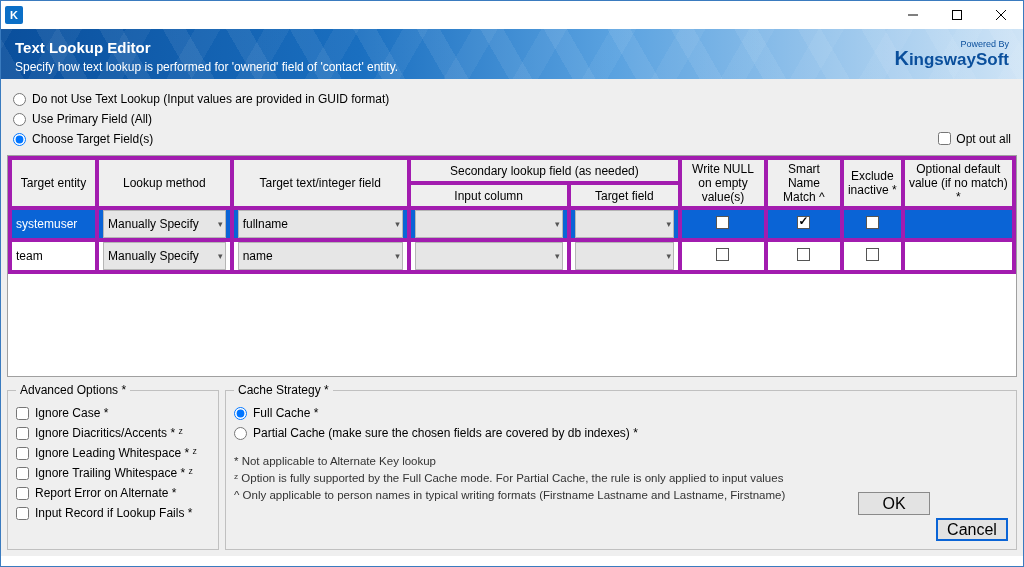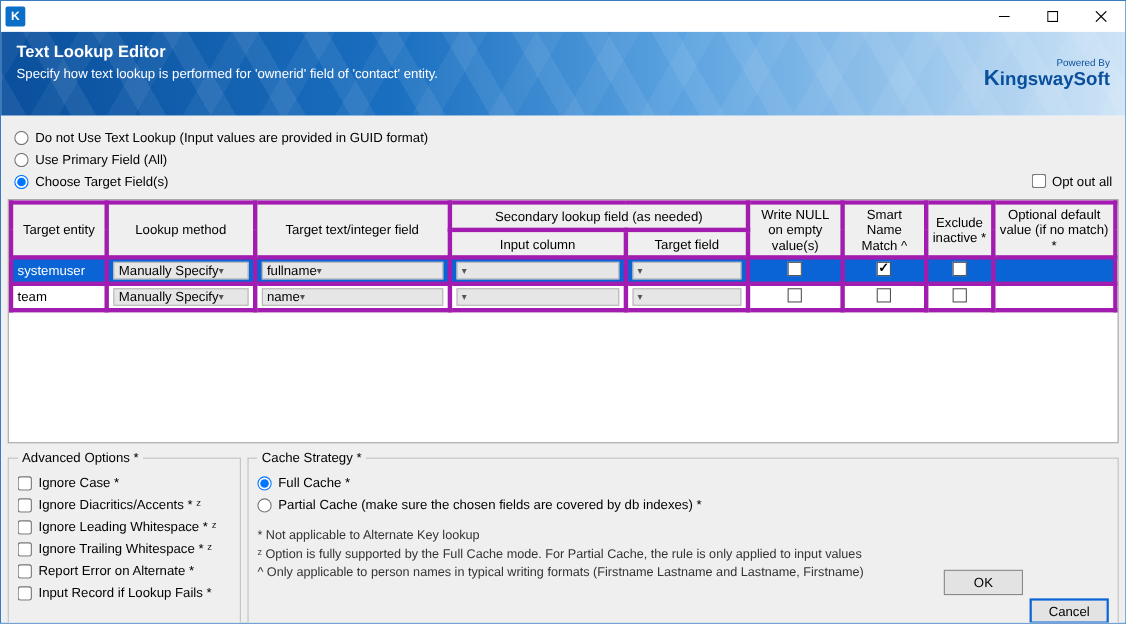--- a/index.html
+++ b/index.html
@@ -6,21 +6,21 @@
     body { width: 1024px; height: 567px; background: #fff; font-size: 12px; color: #000; border: 1px solid #3a7bbf; overflow: hidden; }
 
     
     .titlebar { height: 28px; background: #fff; display: flex; align-items: center; padding: 0 0 0 4px; }
     .titlebar .app-icon { width: 18px; height: 18px; background: #0b6fc7; border-radius: 2px; display: flex; align-items: center; justify-content: center; color: #fff; font-weight: bold; font-size: 11px; margin-right: 6px; }
     .titlebar .spacer { flex: 1; }
     .titlebar .win-btn { width: 44px; height: 28px; display: flex; align-items: center; justify-content: center; font-size: 14px; }
     .titlebar .win-btn svg { stroke: #000; }
 
     
-    .banner { height: 76px; background: linear-gradient(90deg, #0a4f9c 0%, #1a6fc0 35%, #5aa2e0 60%, #cfe4f6 100%); color: #fff; padding: 10px 14px; position: relative; display: flex; align-items: flex-start; justify-content: space-between; }
+    .banner { height: 50px; background: linear-gradient(90deg, #0a4f9c 0%, #1a6fc0 35%, #5aa2e0 60%, #cfe4f6 100%); color: #fff; padding: 10px 14px; position: relative; display: flex; align-items: flex-start; justify-content: space-between; }
     .banner::before {
       content: ""; position: absolute; inset: 0;
       background-image:
         repeating-linear-gradient(60deg, rgba(255,255,255,0.07) 0 20px, transparent 20px 55px),
         repeating-linear-gradient(-60deg, rgba(255,255,255,0.05) 0 22px, transparent 22px 60px);
       pointer-events: none;
     }
     .banner h1 { font-size: 15px; font-weight: bold; margin-bottom: 4px; position: relative; }
     .banner p { font-size: 12px; position: relative; }
     .brand { position: relative; align-self: center; text-align: right; }
@@ -48,40 +48,40 @@
     .col-target { width: 175px; }
     .col-input { width: 158px; }
     .col-tfield { width: 110px; }
     .col-null { width: 85px; }
     .col-smart { width: 75px; }
     .col-excl { width: 60px; }
     .col-opt { width: 110px; }
     tbody td { background: #fff; text-align: left; padding: 0 4px; }
     tbody tr.selected td { background: #0a64d6; color: #fff; }
     tbody tr.selected .cell-combo { background: #e6e6e6; color: #000; }
-    .cell-combo { display: flex; align-items: center; background: #e6e6e6; border: 1px solid #b5b5b5; height: 16px; padding: 0 2px 0 4px; }
+    .cell-combo { display: flex; align-items: center; justify-content: space-between; background: #e6e6e6; border: 1px solid #b5b5b5; height: 28px; padding: 0 2px 0 4px; }
     .cell-combo .caret { font-size: 9px; color: #555; }
     td.center { text-align: center; }
     td.checkcell { background: inherit; }
     .chk { display: inline-block; width: 13px; height: 13px; border: 1px solid #555; background: #fff; position: relative; }
     .chk.checked::after { content: "✓"; position: absolute; top: -3px; left: 0px; font-size: 12px; color: #000; font-weight: bold; }
 
     
     .bottom { display: flex; gap: 6px; margin-top: 6px; flex: 1; }
     fieldset { border: 1px solid #c0c0c0; padding: 6px 8px 8px 8px; background: #efefef; }
     fieldset legend { font-size: 12px; padding: 0 4px; }
     .adv { width: 212px; }
     .chk-row { display: flex; align-items: center; padding: 3px 0; }
     .chk-row input { margin-right: 6px; }
     .cache { flex: 1; position: relative; }
     .cache .radio-row { padding: 3px 0; }
     .notes { margin-top: 12px; font-size: 11.5px; color: #333; }
     .notes p { margin: 5px 0; }
     .buttons { position: absolute; right: 8px; bottom: 8px; display: flex; gap: 6px; }
-    .btn { min-width: 72px; height: 23px; border: 1px solid #8a8a8a; background: #e3e3e3; display: inline-flex; align-items: center; justify-content: center; font-size: 12px; }
+    .btn { min-width: 72px; height: 23px; border: 1px solid #8a8a8a; background: #e3e3e3; display: inline-flex; align-items: center; justify-content: center; font-size: 16px; }
     .btn.primary { border: 2px solid #0a64d6; margin-top: 26px; }
   </style>
 </head>
 <body>
 
 <div class="titlebar">
   <div class="app-icon">K</div>
   <div class="spacer"></div>
   <div class="win-btn">
       <svg width="10" height="10">

